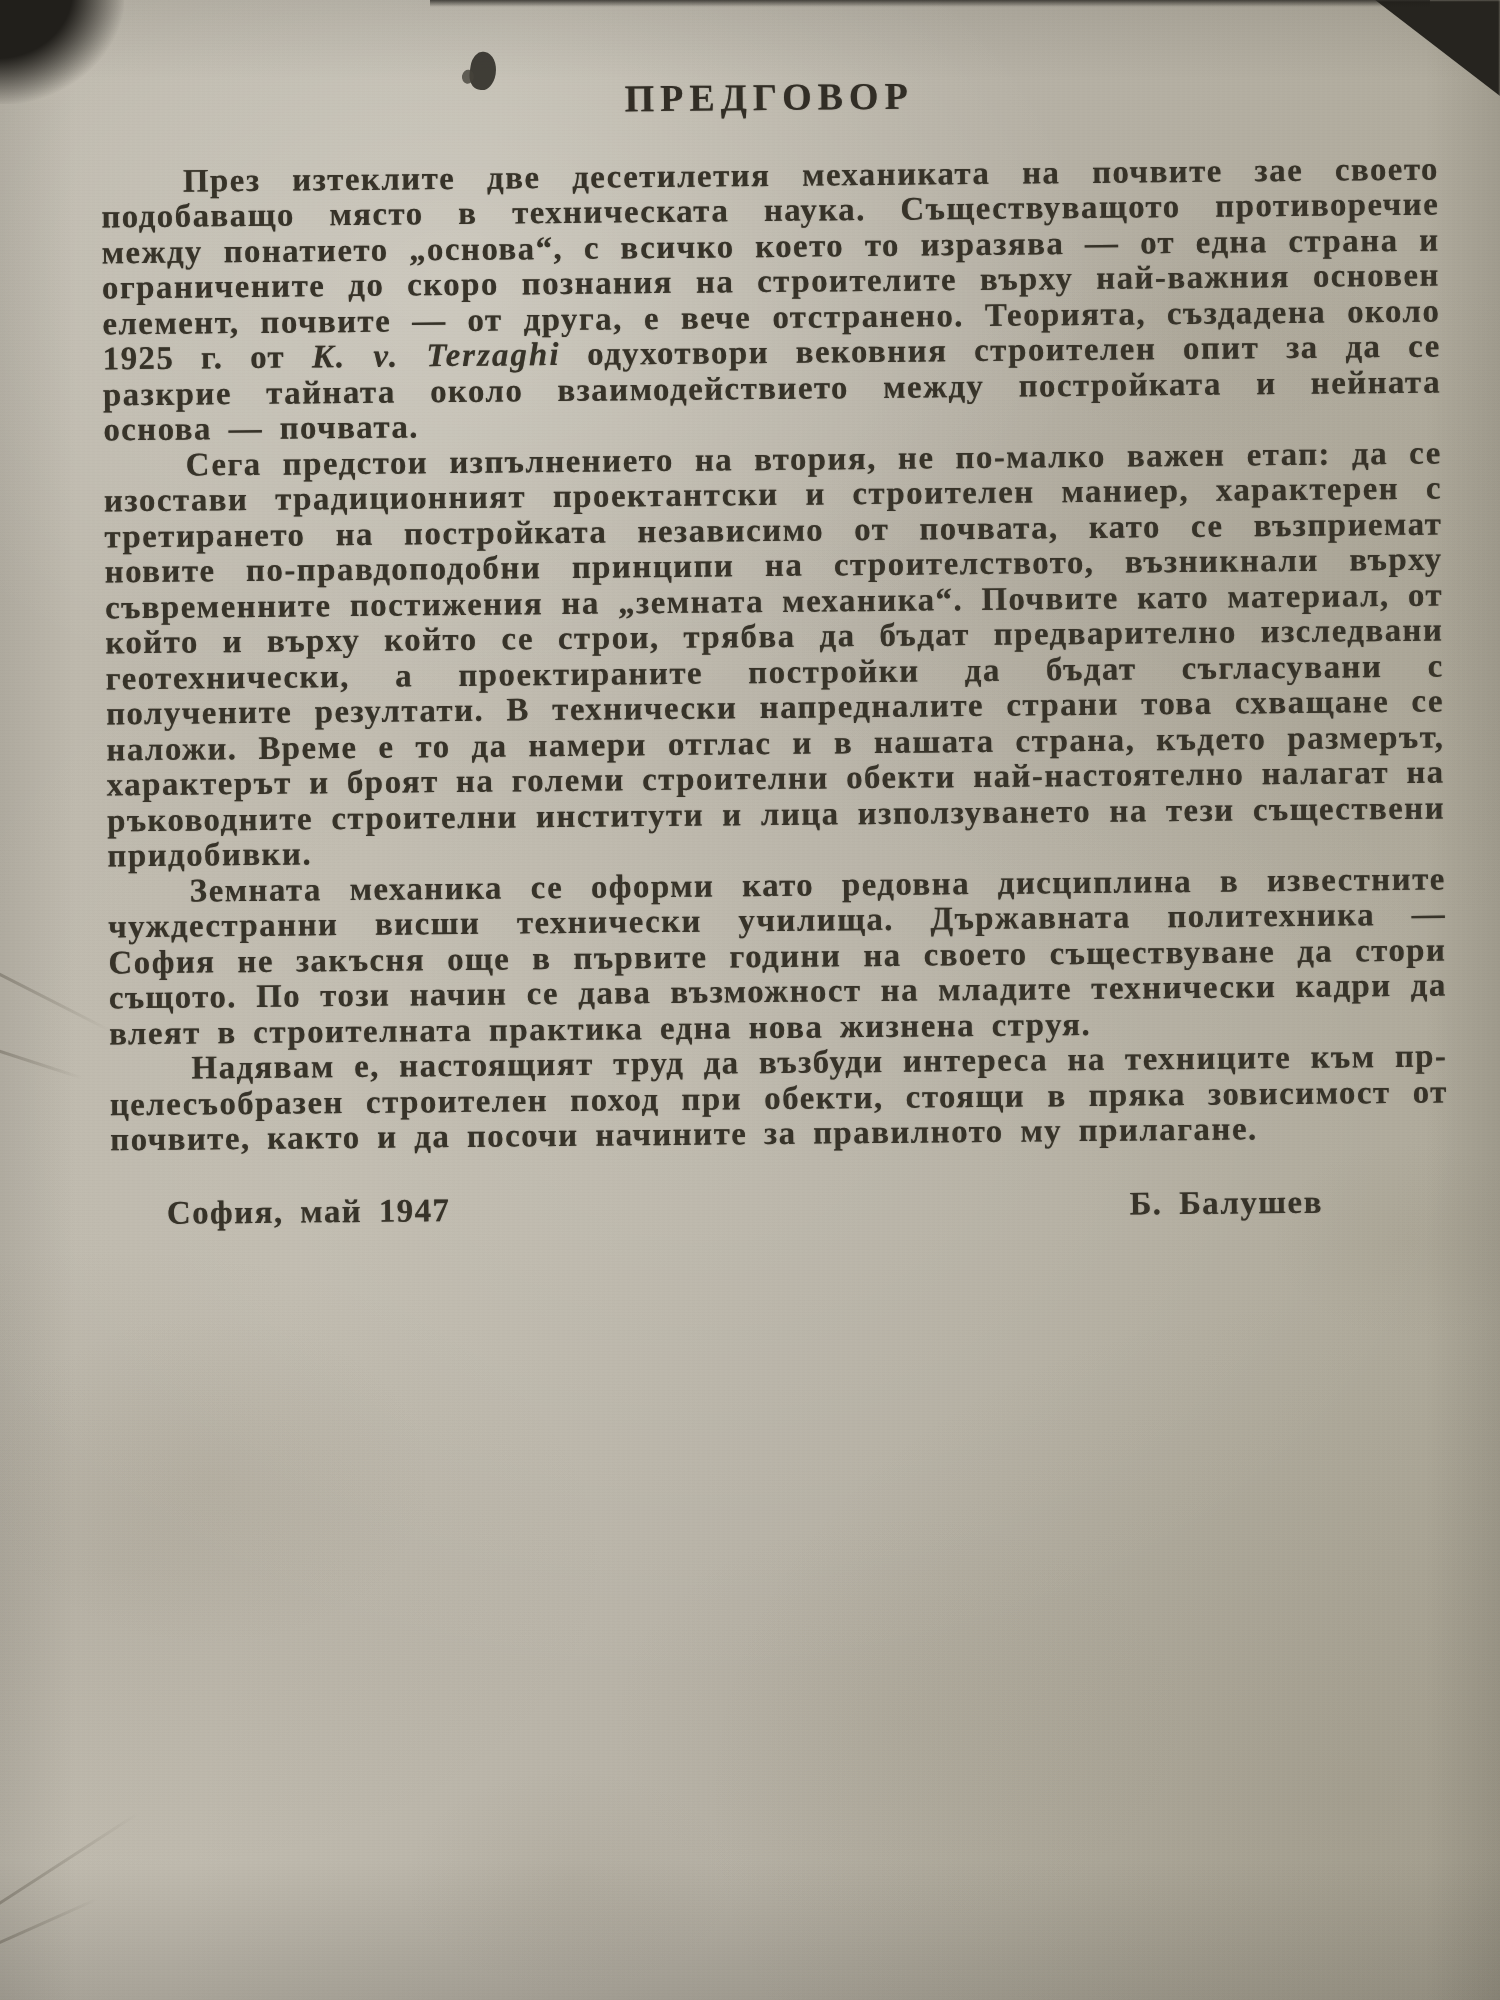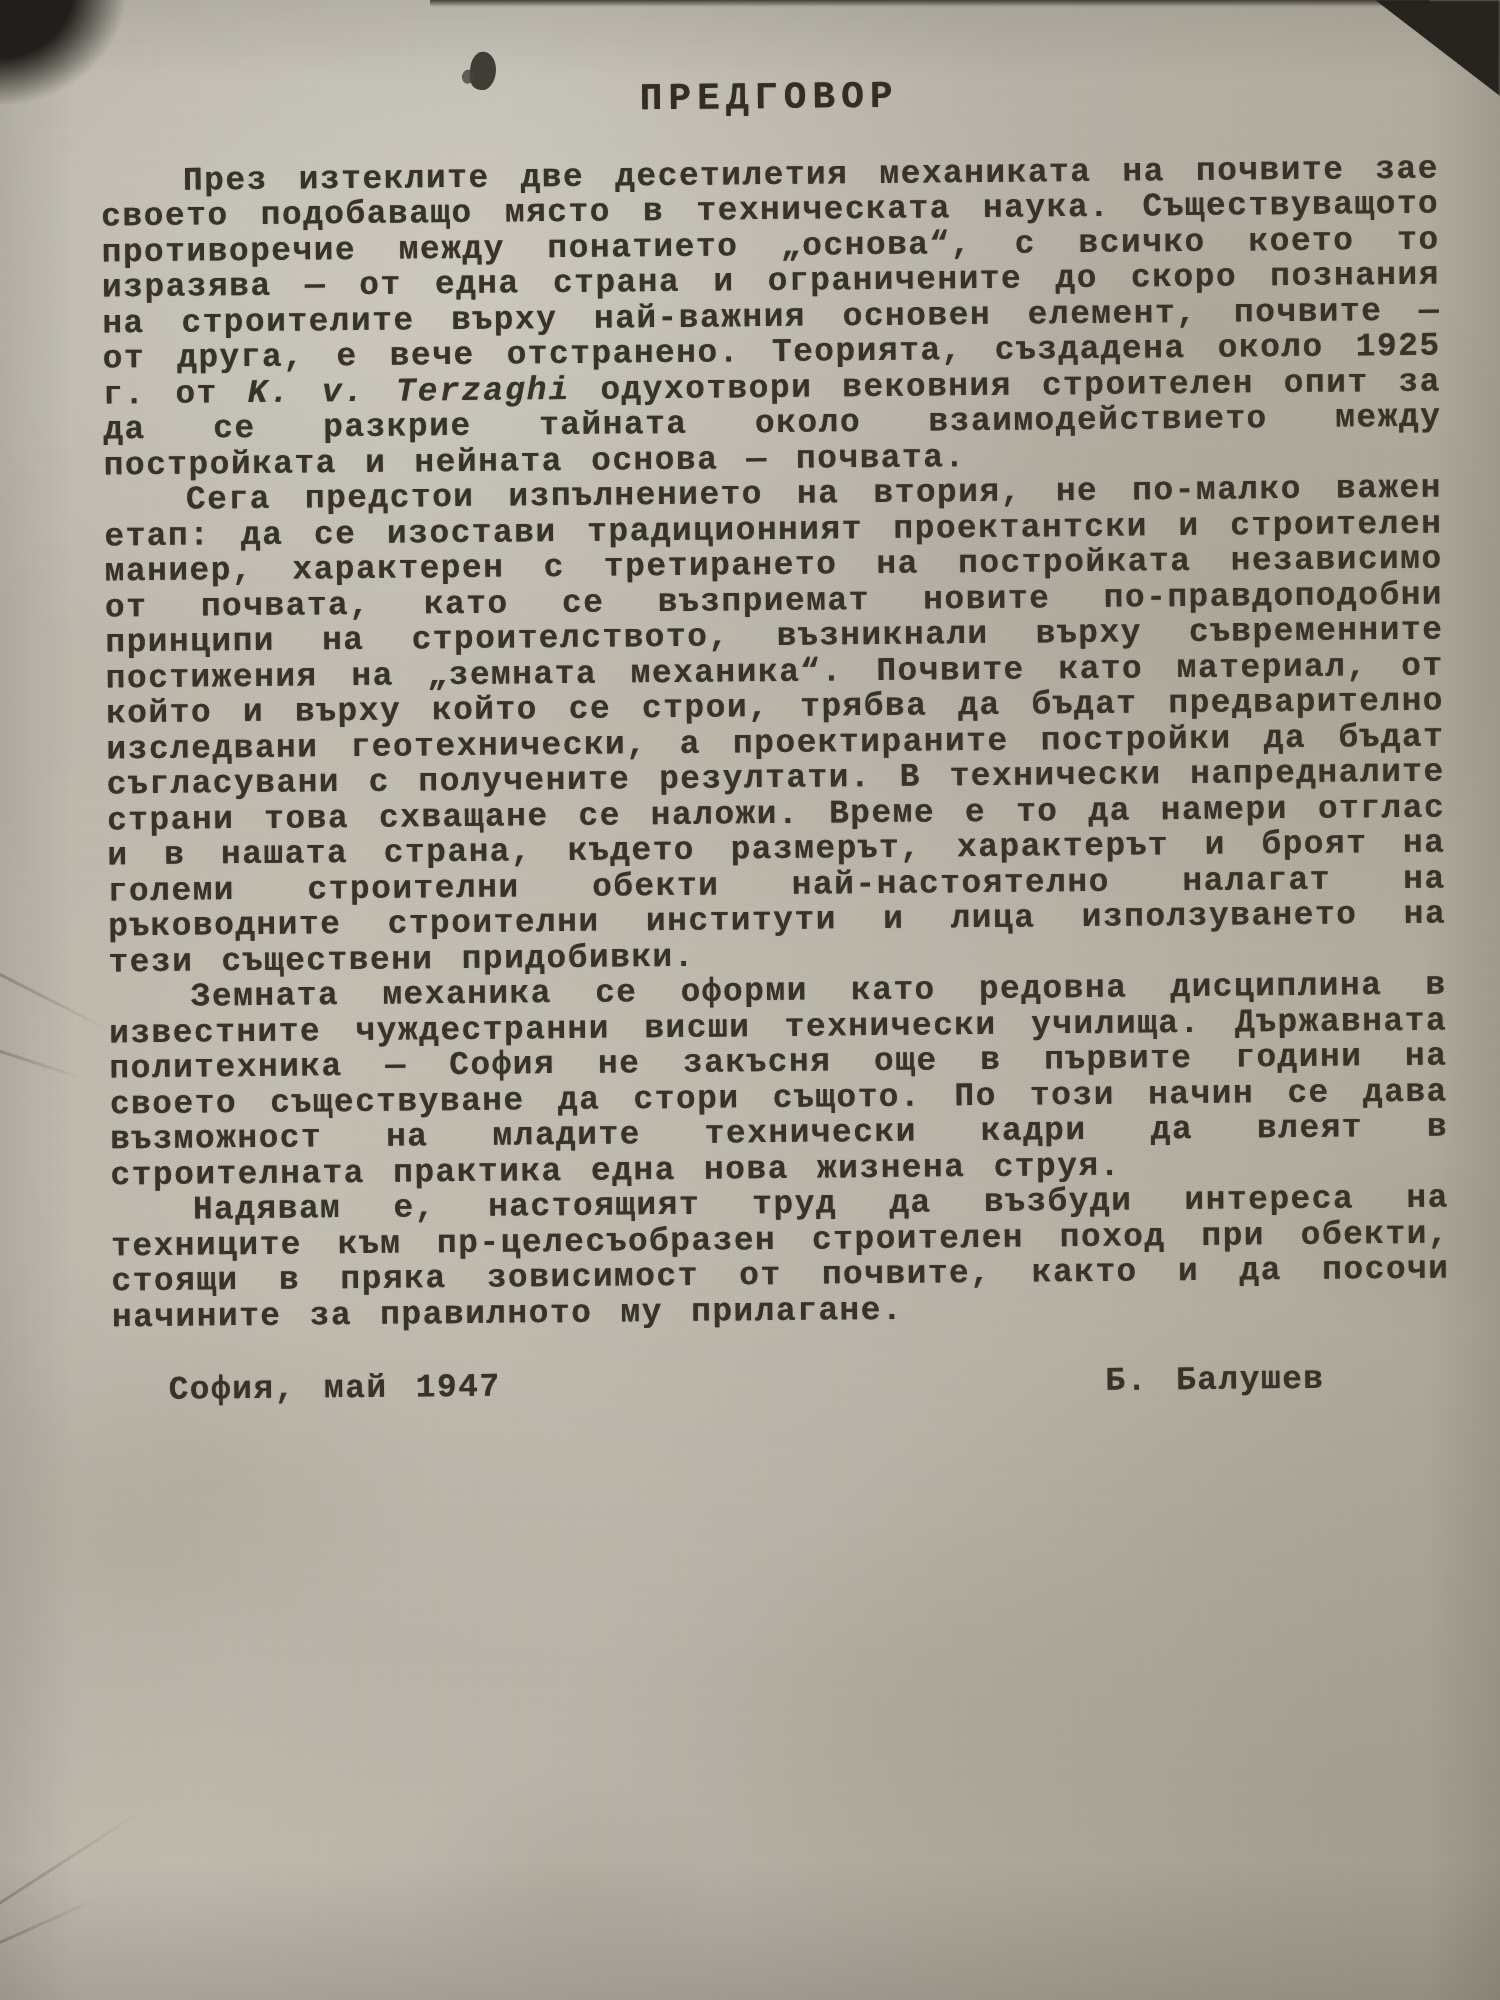--- a/index.html
+++ b/index.html
@@ -4,21 +4,21 @@
 <style>
   * { box-sizing: border-box; }
   html, body { margin: 0; padding: 0; background: #1f1e1b; }
 
   .viewport {
     position: relative;
     width: 1500px;
     height: 2000px;
     overflow: hidden;
     background: #b5b0a4;
-    font-family: Liberation Mono, monospace;
+    font-family: Liberation Serif, serif;
   }
 
   
   .paper {
     position: absolute; inset: 0;
     background:
       radial-gradient(ellipse 1000px 700px at 30% 14%, rgba(255,255,248,0.22), transparent 65%),
       radial-gradient(ellipse 700px 500px at 85% 30%, rgba(120,112,95,0.10), transparent 70%),
       radial-gradient(ellipse 900px 700px at 90% 90%, rgba(95,88,72,0.14), transparent 72%),
       radial-gradient(ellipse 700px 450px at 8% 78%, rgba(100,92,75,0.10), transparent 70%),

